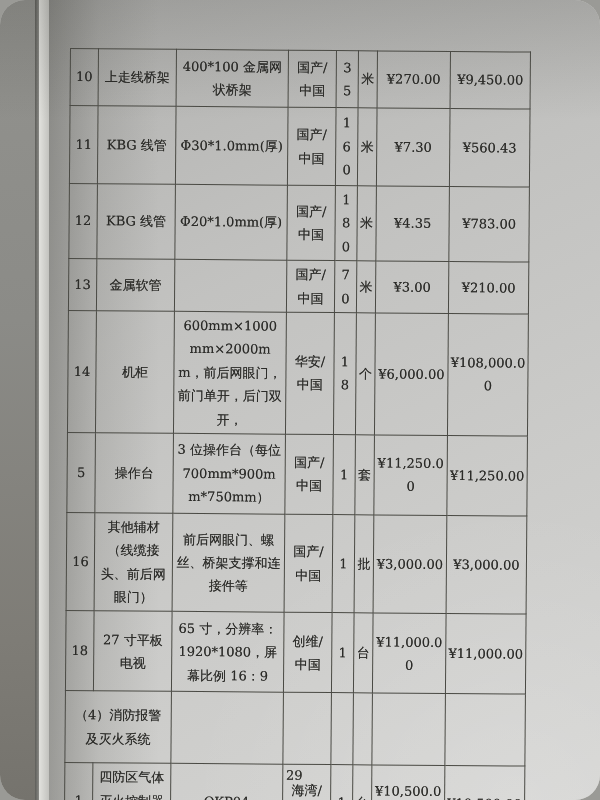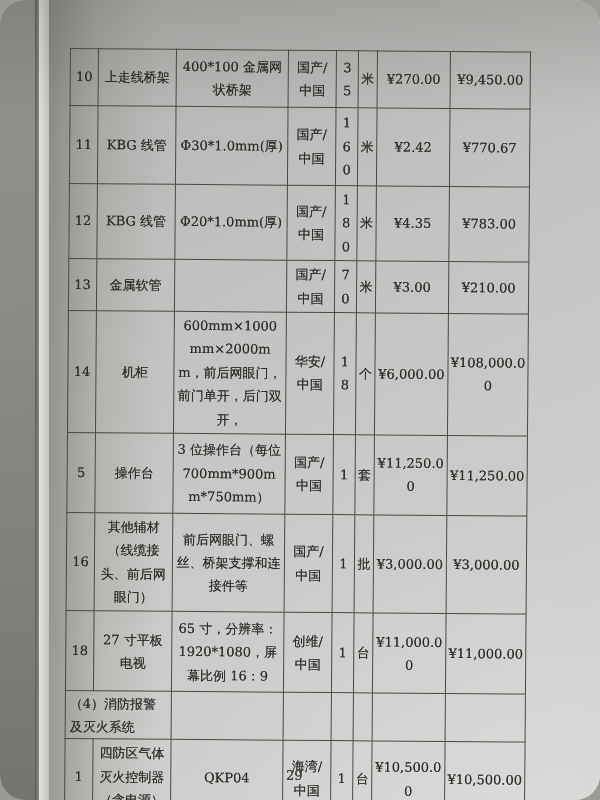--- a/index.html
+++ b/index.html
@@ -62,21 +62,21 @@
     font-size:13px;line-height:1.8;
     text-align:center;vertical-align:middle;
     padding:2px 3px;
     text-shadow:0 0 0.5px rgba(43,43,40,0.7);
   }
   .price-table td.c-spec,.price-table td.c-name,.price-table td.c-origin{word-break:break-all;}
   .price-table td.c-qty{padding:2px 0;white-space:pre-line;}
   .price-table td.c-unit{padding:2px 0;}
   .price-table td.c-money{word-break:break-all;padding:2px 2px;}
   .price-table td.section-label{
-    text-align:left;word-break:break-all;padding:0 4px;
+    text-align:center;word-break:break-all;padding:12px 4px;
   }
   
   .price-table tr:nth-child(1){height:57px;}
   .price-table tr:nth-child(2){height:78px;}
   .price-table tr:nth-child(3){height:69px;}
   .price-table tr:nth-child(4){height:48px;}
   .price-table tr:nth-child(5){height:100px;}
   .price-table tr:nth-child(6){height:80px;}
   .price-table tr:nth-child(7){height:92px;}
   .price-table tr:nth-child(8){height:80px;}
@@ -126,22 +126,22 @@
           </tr>
           <tr>
             <td class="c-no">11</td>
             <td class="c-name">KBG 线管</td>
             <td class="c-spec">Φ30*1.0mm(厚)</td>
             <td class="c-origin">国产/中国</td>
             <td class="c-qty">1
 6
 0</td>
             <td class="c-unit">米</td>
-            <td class="c-money">¥2.42</td>
-            <td class="c-money c-total">¥770.67</td>
+            <td class="c-money">¥7.30</td>
+            <td class="c-money c-total">¥560.43</td>
           </tr>
           <tr>
             <td class="c-no">12</td>
             <td class="c-name">KBG 线管</td>
             <td class="c-spec">Φ20*1.0mm(厚)</td>
             <td class="c-origin">国产/中国</td>
             <td class="c-qty">1
 8
 0</td>
             <td class="c-unit">米</td>

